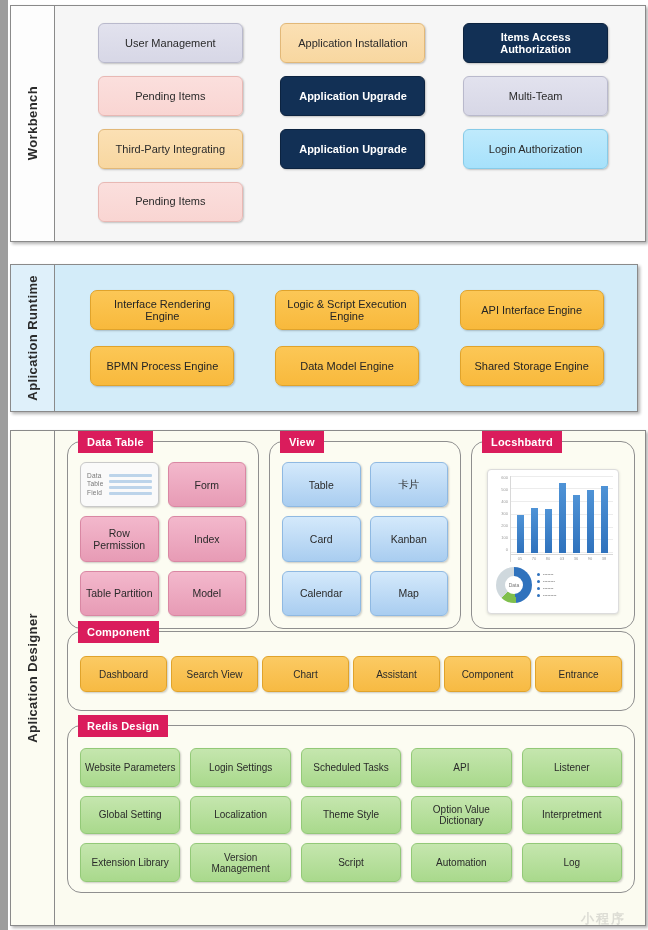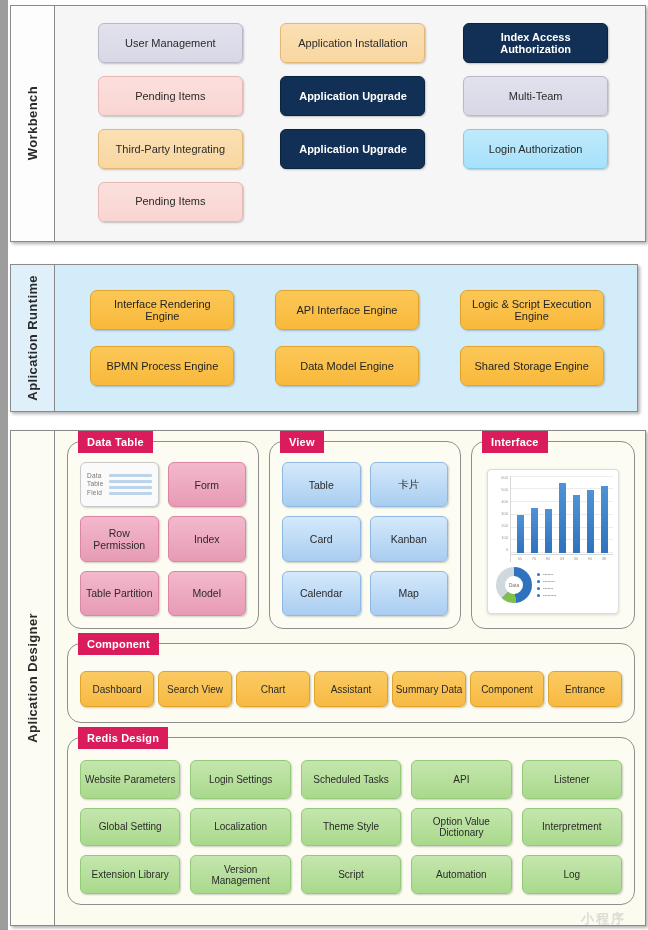--- a/index.html
+++ b/index.html
@@ -230,23 +230,23 @@
     position: absolute; inset: 0; z-index: 2;
     display: flex; align-items: center; justify-content: center;
     font-size: 5px; color: #777;
   }
   .legend { display: flex; flex-direction: column; gap: 3px; }
   .legend div { display: flex; align-items: center; gap: 3px; }
   .legend b { width: 3px; height: 3px; border-radius: 50%; background: #2f72bd; display: block; }
   .legend span { font-size: 4px; color: #8d8d8d; line-height: 1; letter-spacing: .1px; }
 
   
-  .grp-component { margin-top: 14px; height: 80px; }
+  .grp-component { margin-top: 2px; height: 80px; }
   .comp-row {
-    display: flex; align-items: center; justify-content: space-between;
+    display: flex; justify-content: space-between;
     gap: 4px;
     padding: 24px 12px 12px 12px;
     height: 100%;
   }
   .comp {
     flex: 1 1 0;
     height: 36px;
     display: flex; align-items: center; justify-content: center;
     text-align: center; padding: 0 2px;
     font-size: 10px; color: #2a2a2a;
@@ -291,41 +291,41 @@
   <div class="edge-strip"></div>
 
   <section class="band" id="workbench">
     <div class="band-label">
       <span>Workbench</span>
     </div>
     <div class="band-body">
       <div class="wb-grid">
         <div class="tile lav">User Management</div>
         <div class="tile amber">Application Installation</div>
-        <div class="tile navy">Index Access Authorization</div>
+        <div class="tile navy">Items Access Authorization</div>
         <div class="tile blush">Pending Items</div>
         <div class="tile navy">Application Upgrade</div>
         <div class="tile lav">Multi-Team</div>
         <div class="tile amber">Third-Party Integrating</div>
         <div class="tile navy">Application Upgrade</div>
         <div class="tile cyan">Login Authorization</div>
         <div class="tile blush">Pending Items</div>
       </div>
     </div>
   </section>
 
   <section class="band" id="runtime">
     <div class="band-label">
       <span>Aplication Runtime</span>
     </div>
     <div class="band-body">
       <div class="rt-grid">
         <div class="rt-tile">Interface Rendering Engine</div>
+        <div class="rt-tile">Logic &amp; Script Execution Engine</div>
         <div class="rt-tile">API Interface Engine</div>
-        <div class="rt-tile">Logic &amp; Script Execution Engine</div>
         <div class="rt-tile">BPMN Process Engine</div>
         <div class="rt-tile">Data Model Engine</div>
         <div class="rt-tile">Shared Storage Engine</div>
       </div>
     </div>
   </section>
 
   <section class="band" id="designer">
     <div class="band-label">
       <span>Aplication Designer</span>
@@ -364,21 +364,21 @@
             <div class="mini blue">Table</div>
             <div class="mini blue">卡片</div>
             <div class="mini blue">Card</div>
             <div class="mini blue">Kanban</div>
             <div class="mini blue">Calendar</div>
             <div class="mini blue">Map</div>
           </div>
         </div>
 
         <div class="group grp-dash">
-          <div class="group-badge">Interface</div>
+          <div class="group-badge">Locshbatrd</div>
           <div class="dash-inner">
             <div class="chart-card">
               <div class="bar-wrap">
                 <div class="y-axis">
                   <span>600</span>
                   <span>500</span>
                   <span>400</span>
                   <span>300</span>
                   <span>200</span>
                   <span>100</span>
@@ -443,21 +443,20 @@
 
       </div>
 
       <div class="group grp-component">
         <div class="group-badge">Component</div>
         <div class="comp-row">
           <div class="comp">Dashboard</div>
           <div class="comp">Search View</div>
           <div class="comp">Chart</div>
           <div class="comp">Assistant</div>
-          <div class="comp">Summary Data</div>
           <div class="comp">Component</div>
           <div class="comp">Entrance</div>
         </div>
       </div>
 
       <div class="group grp-redis">
         <div class="group-badge">Redis Design</div>
         <div class="redis-grid">
           <div class="redis">Website Parameters</div>
           <div class="redis">Login Settings</div>

